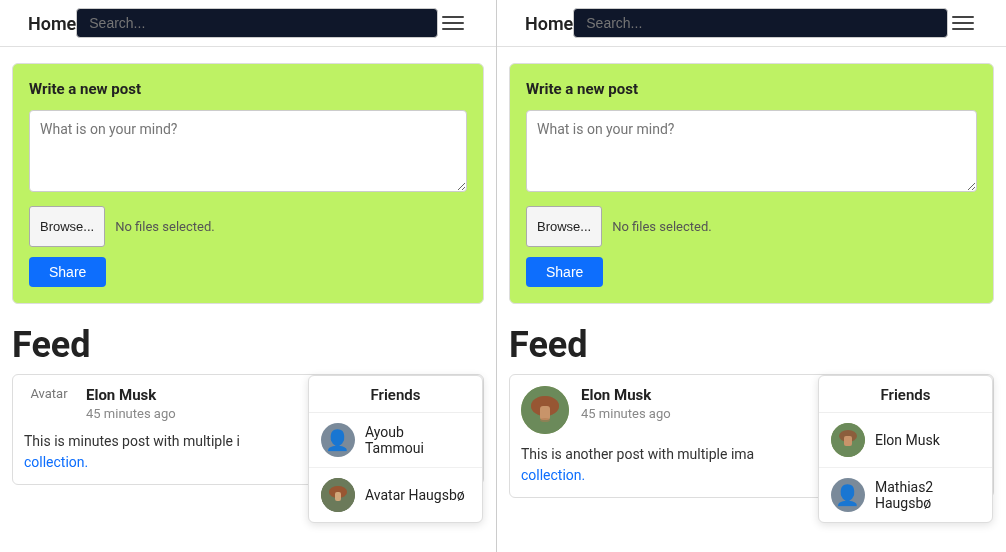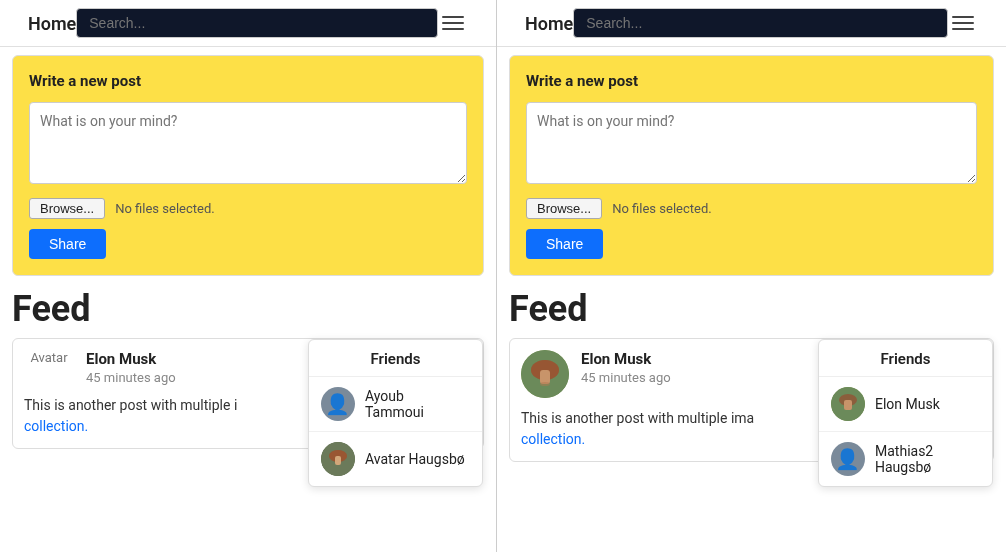--- a/index.html
+++ b/index.html
@@ -77,25 +77,25 @@
     .navbar-menu span {
       display: block;
       width: 22px;
       height: 2px;
       background: #444;
       border-radius: 2px;
     }
 
     
     .card {
-      margin: 8px 12px;
+      margin: 16px 12px;
       border: 1px solid #ddd;
       border-radius: 6px;
       padding: 16px;
-      background: #fde047;
+      background: #bef264;
     }
     .card-title {
       font-size: 15px;
       font-weight: 700;
       margin-bottom: 12px;
       color: #222;
     }
     .post-textarea {
       width: 100%;
       height: 82px;
@@ -108,21 +108,21 @@
       font-family: inherit;
       background: #fff;
     }
     .post-file-row {
       display: flex;
       align-items: center;
       gap: 10px;
       margin-top: 10px;
     }
     .browse-btn {
-      padding: 2px 10px;
+      padding: 12px 10px;
       border: 1px solid #aaa;
       border-radius: 3px;
       background: #f5f5f5;
       font-size: 13px;
       cursor: pointer;
       color: #222;
     }
     .file-label {
       font-size: 13px;
       color: #555;
@@ -300,21 +300,21 @@
 
     <div class="post-card">
       <div class="post-header">
         <span class="avatar-placeholder">Avatar</span>
         <div class="post-meta">
           <div class="post-author">Elon Musk</div>
           <div class="post-time">45 minutes ago</div>
         </div>
       </div>
       <div class="post-text">
-        <span>This is another post with multiple i</span><br>
+        <span>This is minutes post with multiple i</span><br>
         <a href="#">collection.</a>
       </div>
 
       <div class="friends-dropdown">
         <div class="friends-title">Friends</div>
         <div class="friend-item hovered">
           <div class="friend-avatar ayoub-avatar">
             <span class="person-icon">👤</span>
           </div>
           <span class="friend-name">Ayoub Tammoui</span>

